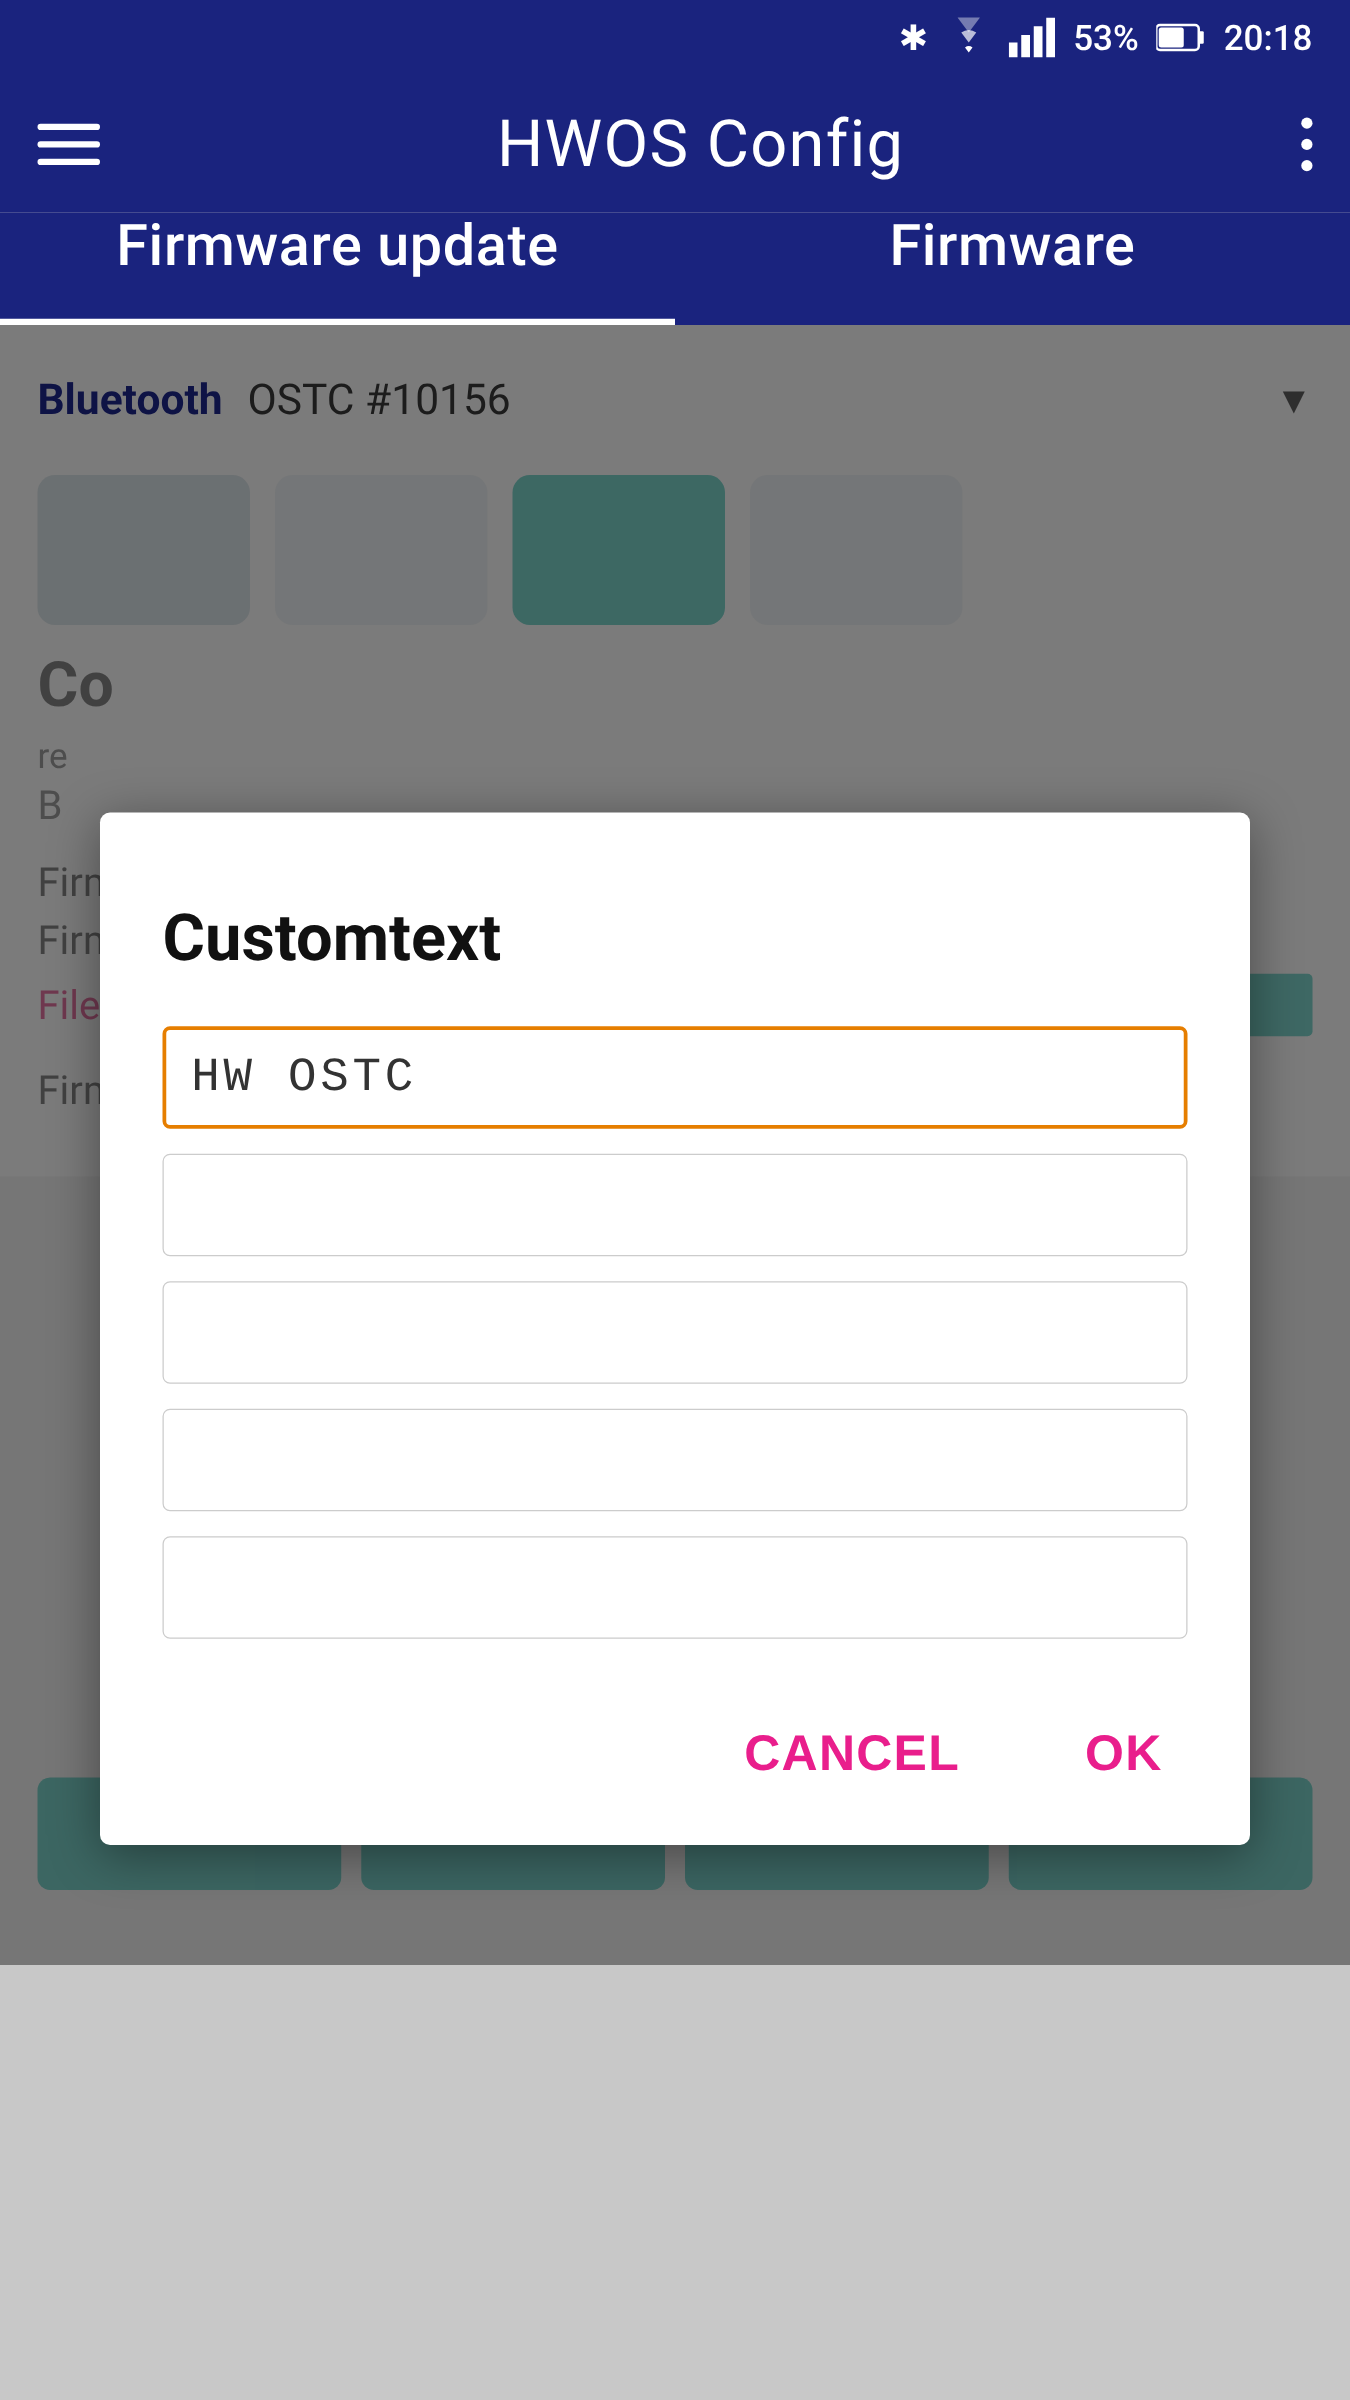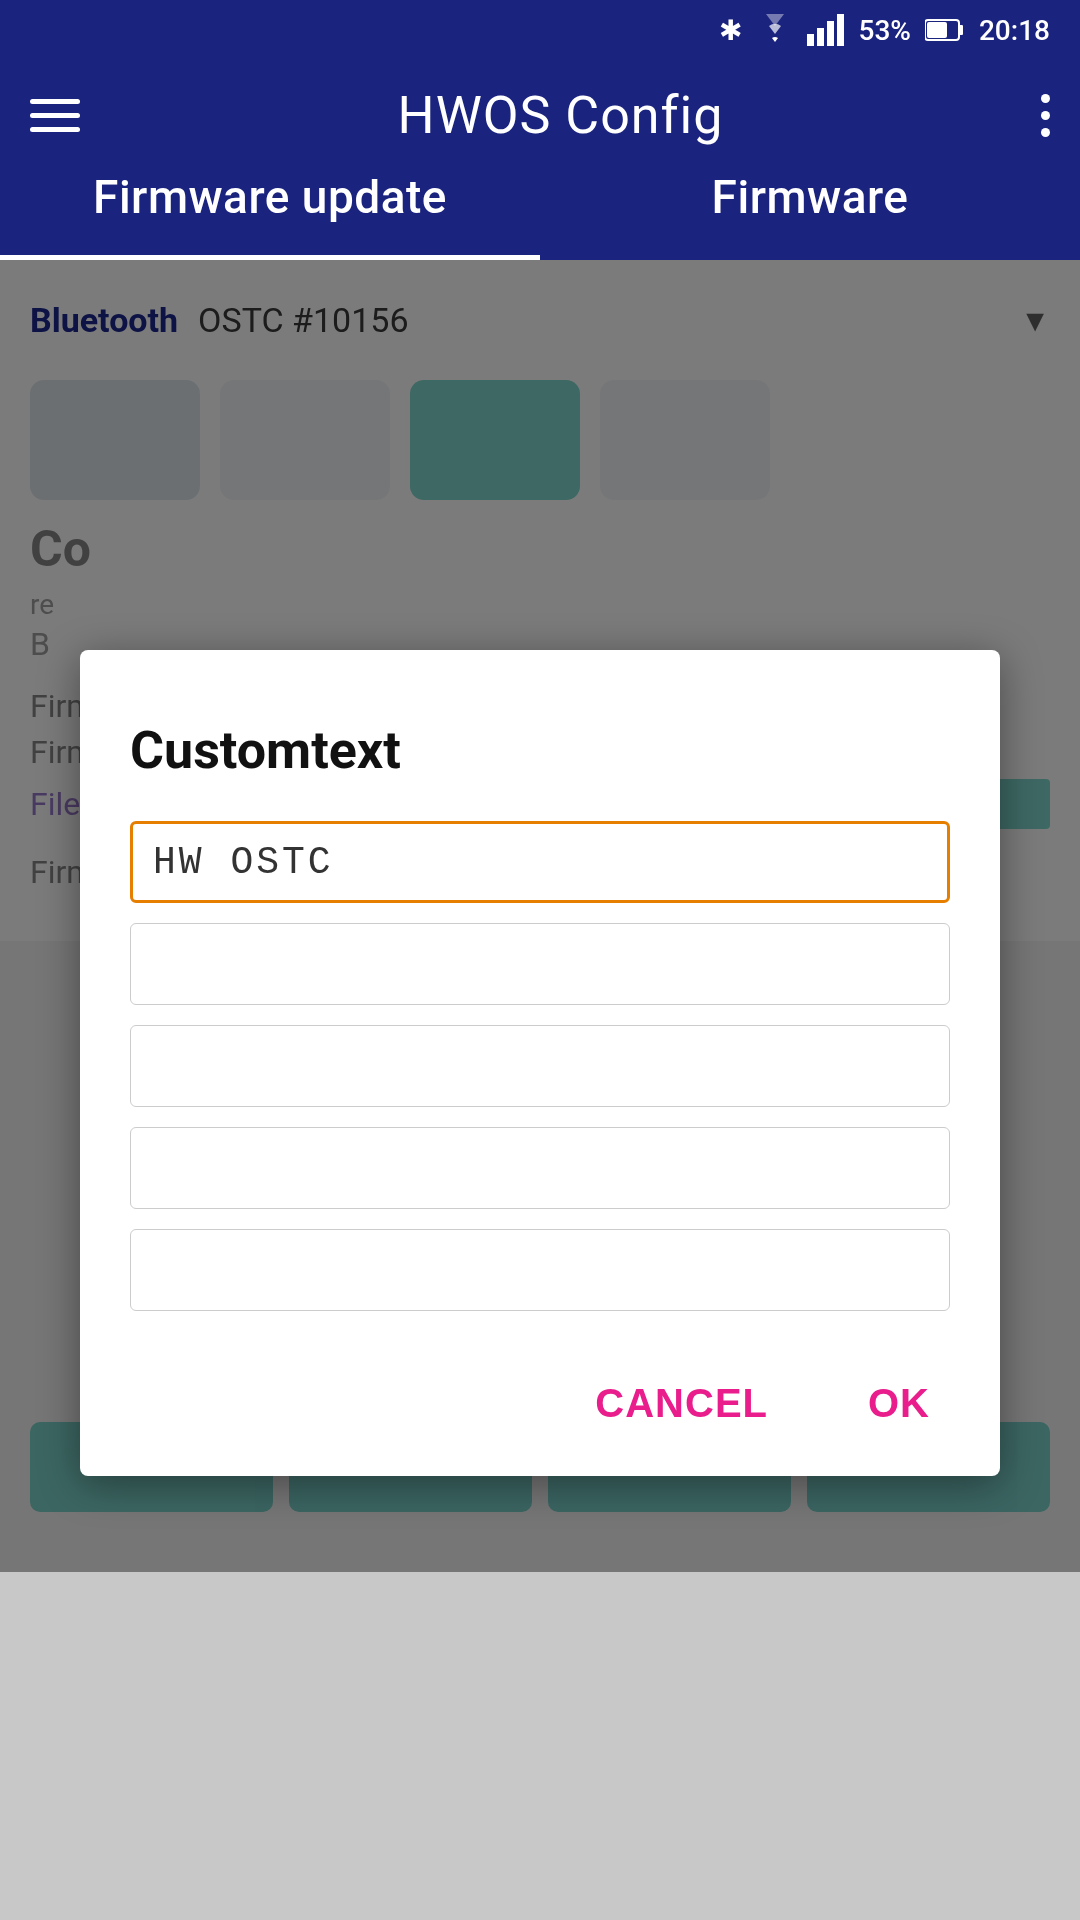--- a/index.html
+++ b/index.html
@@ -304,21 +304,21 @@
       <div style="width:170px; height:120px; background:#b0bec5; border-radius:14px; opacity:0.4;"></div>
     </div>
 
     <div style="font-size:50px; color:#333; font-weight:700; opacity:0.6; margin-bottom:10px;">Co</div>
     <div style="font-size:28px; color:#555; opacity:0.6; margin-bottom:4px;">re</div>
     <div style="font-size:32px; color:#555; opacity:0.6; margin-bottom:24px;">B</div>
 
     <div style="font-size:32px; color:#333; opacity:0.6; margin-bottom:8px;">Firm</div>
     <div style="font-size:32px; color:#333; opacity:0.6; margin-bottom:8px;">Firm</div>
     <div style="display:flex; align-items:center; opacity:0.6; margin-bottom:24px;">
-      <span style="font-size:32px; color:#4c1d95;text-align:center;">File</span>
+      <span style="font-size:32px; color:#be185d;text-align:center;">File</span>
       <div style="flex:1; margin-left:20px; height:50px; background:#e0e0e0; border-radius:4px;"></div>
       <div style="width:60px; height:50px; background:#26a69a; border-radius:4px; margin-left:8px;"></div>
     </div>
 
     <div style="font-size:32px; color:#333; opacity:0.6; margin-bottom:20px;">Firm</div>
   </div>
 
   <div style="position:absolute; bottom:60px; left:30px; right:30px; display:flex; gap:16px; opacity:0.6;">
     <div style="flex:1; height:90px; background:#26a69a; border-radius:10px;"></div>
     <div style="flex:1; height:90px; background:#26a69a; border-radius:10px;"></div>

